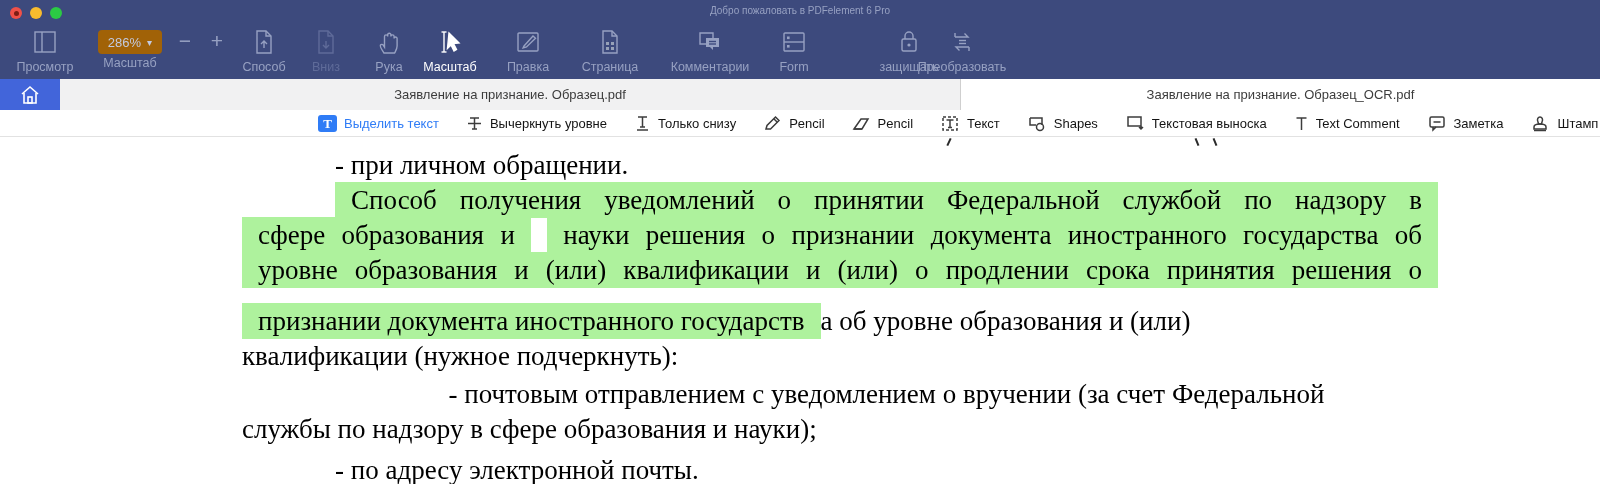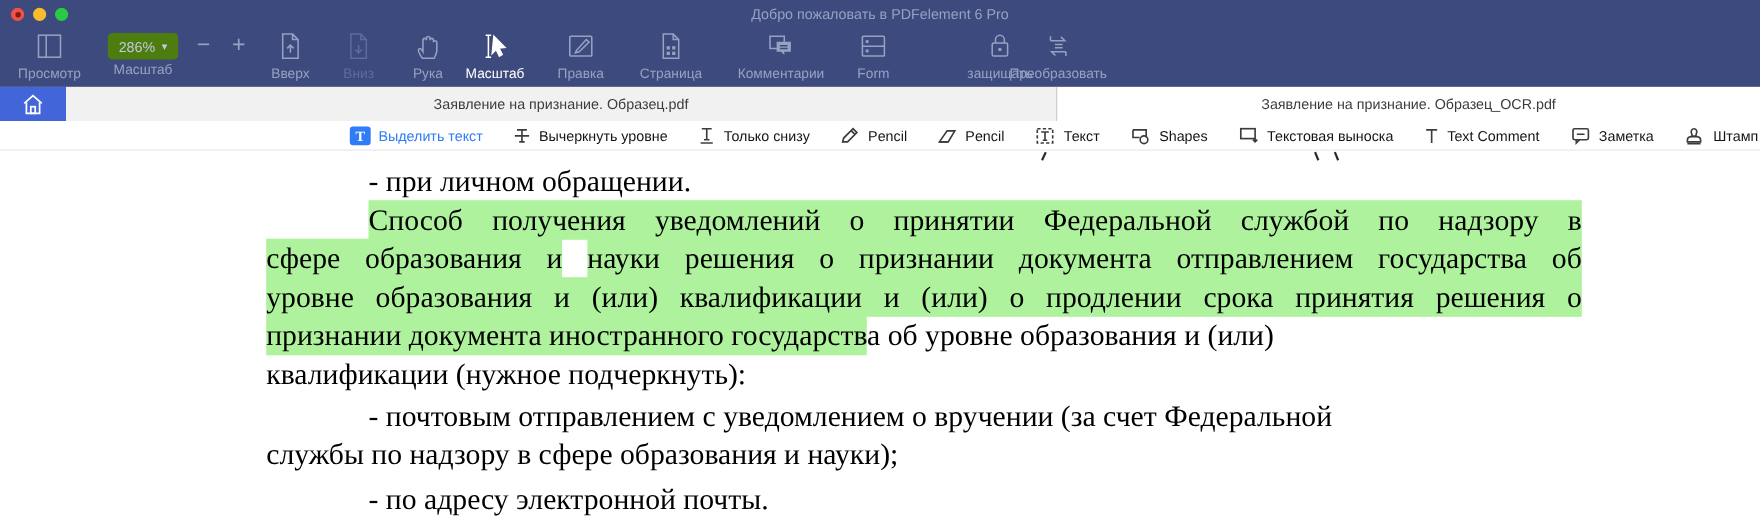--- a/index.html
+++ b/index.html
@@ -8,29 +8,29 @@
 
   
   .topbar { position:absolute; left:0; top:0; width:1600px; height:79px; background:#3d4a7d; }
   .traffic { position:absolute; top:7px; left:10px; display:flex; gap:8px; }
   .tl { width:12px; height:12px; border-radius:50%; position:relative; }
   .tl.red { background:#f05148; }
   .tl.red::after { content:""; position:absolute; left:3.5px; top:3.5px; width:5px; height:5px; border-radius:50%; background:#7e1d14; }
   .tl.yellow { background:#f8bc2e; }
   .tl.green { background:#2bca44; }
   .win-title { position:absolute; top:5px; left:0; width:100%; text-align:center;
-               font-size:13px; color:#97a1c2; }
+               font-size:10px; color:#97a1c2; }
   .titem { position:absolute; top:26px; text-align:center; color:#97a1c2; cursor:default; }
   .titem .ic { height:32px; display:flex; align-items:center; justify-content:center; }
   .titem .lb { font-size:12.5px; margin-top:2px; white-space:nowrap; }
   .titem svg { stroke:#97a1c2; fill:none; stroke-width:1.4; }
   .titem.disabled, .titem.disabled .lb { color:#5f6b99; }
   .titem.disabled svg { stroke:#5f6b99; }
   .titem.active .lb { color:#ffffff; }
-  .zoom-pill { display:inline-flex; align-items:center; gap:6px; background:#4d7c0f;
+  .zoom-pill { display:inline-flex; align-items:center; gap:6px; background:#a16207;
                border-radius:4px; padding:3px 10px; font-size:13px; color:#c3cadf; height:24px; margin-top:4px;}
   .pm { font-size:21px; color:#97a1c2; line-height:30px; }
 
   
   .tabbar { position:absolute; left:0; top:79px; width:1600px; height:31px; background:#a16207;
             border-bottom:1px solid #d4d4d4; }
   .home-btn { position:absolute; left:0; top:0; width:60px; height:31px; background:#4265da;
               display:flex; align-items:center; justify-content:center; }
   .tab { position:absolute; top:0; height:31px; display:flex; align-items:center; justify-content:center;
          font-size:13px; color:#3c3c3c; white-space:nowrap; }
@@ -46,24 +46,24 @@
   .tool.active { color:#2f7cf6; }
   .hl-badge { width:19px; height:17px; background:#2f7cf6; border-radius:3px; color:#fff;
               font-size:13px; font-weight:bold; display:flex; align-items:center; justify-content:center;
               font-family:"Liberation Serif", serif; }
 
   
   .doc { position:absolute; left:0; top:137px; width:1600px; height:347px; background:#ffffff; overflow:hidden; }
   .doc-inner { position:absolute; left:242px; top:11px; width:1196px;
                font-family:"Liberation Serif", serif; font-size:27px; color:#000; }
   .line { line-height:35px; white-space:nowrap; }
-  .line.wrap { white-space:normal; }
+  .line.wrap { white-space:normal;margin-top:16px; }
   .indent { text-indent:93px; }
   .just { text-align:justify; text-align-last:justify; white-space:normal; }
-  .hl { background:#aef29d; padding:3px 0; }
+  .hl { background:#aef29d; padding:3px 16px; }
   .frag { position:absolute; width:2px; height:8px; background:#2a2a2a; top:1px; }
 
   svg { display:block; }
 </style>
 </head>
 <body>
 
 <div class="topbar">
   <div class="traffic">
     <div class="tl red"></div>
@@ -98,21 +98,21 @@
   </div>
 
   <div class="titem" style="left:238px;width:52px;">
     <div class="ic">
       <svg width="24" height="26" viewBox="0 0 24 26">
           <path d="M5 2 h9 l5 5 v17 h-14 z"></path>
           <path d="M14 2 v5 h5"></path>
           <path d="M12 19 v-7 m-3 3 l3 -3 l3 3"></path>
         </svg>
     </div>
-    <div class="lb">Вверх</div>
+    <div class="lb">Способ</div>
   </div>
 
   <div class="titem disabled" style="left:300px;width:52px;">
     <div class="ic">
       <svg width="24" height="26" viewBox="0 0 24 26">
           <path d="M5 2 h9 l5 5 v17 h-14 z"></path>
           <path d="M14 2 v5 h5"></path>
           <path d="M12 12 v7 m-3 -3 l3 3 l3 -3"></path>
         </svg>
     </div>
@@ -334,21 +334,21 @@
 
 <div class="doc">
 
   <div class="frag" style="left:948px; transform:rotate(25deg);"></div>
   <div class="frag" style="left:1196px; transform:rotate(-22deg);"></div>
   <div class="frag" style="left:1214px; transform:rotate(-22deg);"></div>
 
   <div class="doc-inner">
     <div class="line indent"><span>- при личном обращении.</span></div>
     <div class="line indent just"><span class="hl">Способ получения уведомлений о принятии Федеральной службой по надзору в</span></div>
-    <div class="line just"><span class="hl">сфере образования и</span><span> </span><span class="hl">науки решения о признании документа отправлением государства об</span></div>
+    <div class="line just"><span class="hl">сфере образования и</span><span> </span><span class="hl">науки решения о признании документа иностранного государства об</span></div>
     <div class="line just"><span class="hl">уровне образования и (или) квалификации и (или) о продлении срока принятия решения о</span></div>
     <div class="line wrap"><span class="hl">признании документа иностранного государств</span><span>а об уровне образования и (или)</span></div>
     <div class="line"><span>квалификации (нужное подчеркнуть):</span></div>
-    <div class="line indent" style="margin-top:3px;"><span>- почтовым отправлением с уведомлением о вручении (за счет Федеральной</span></div>
+    <div class="line indent" style="margin-top:3px;text-align:center;"><span>- почтовым отправлением с уведомлением о вручении (за счет Федеральной</span></div>
     <div class="line"><span>службы по надзору в сфере образования и науки);</span></div>
     <div class="line indent" style="margin-top:6px;"><span>- по адресу электронной почты.</span></div>
   </div>
 </div>
 
 </body></html>

